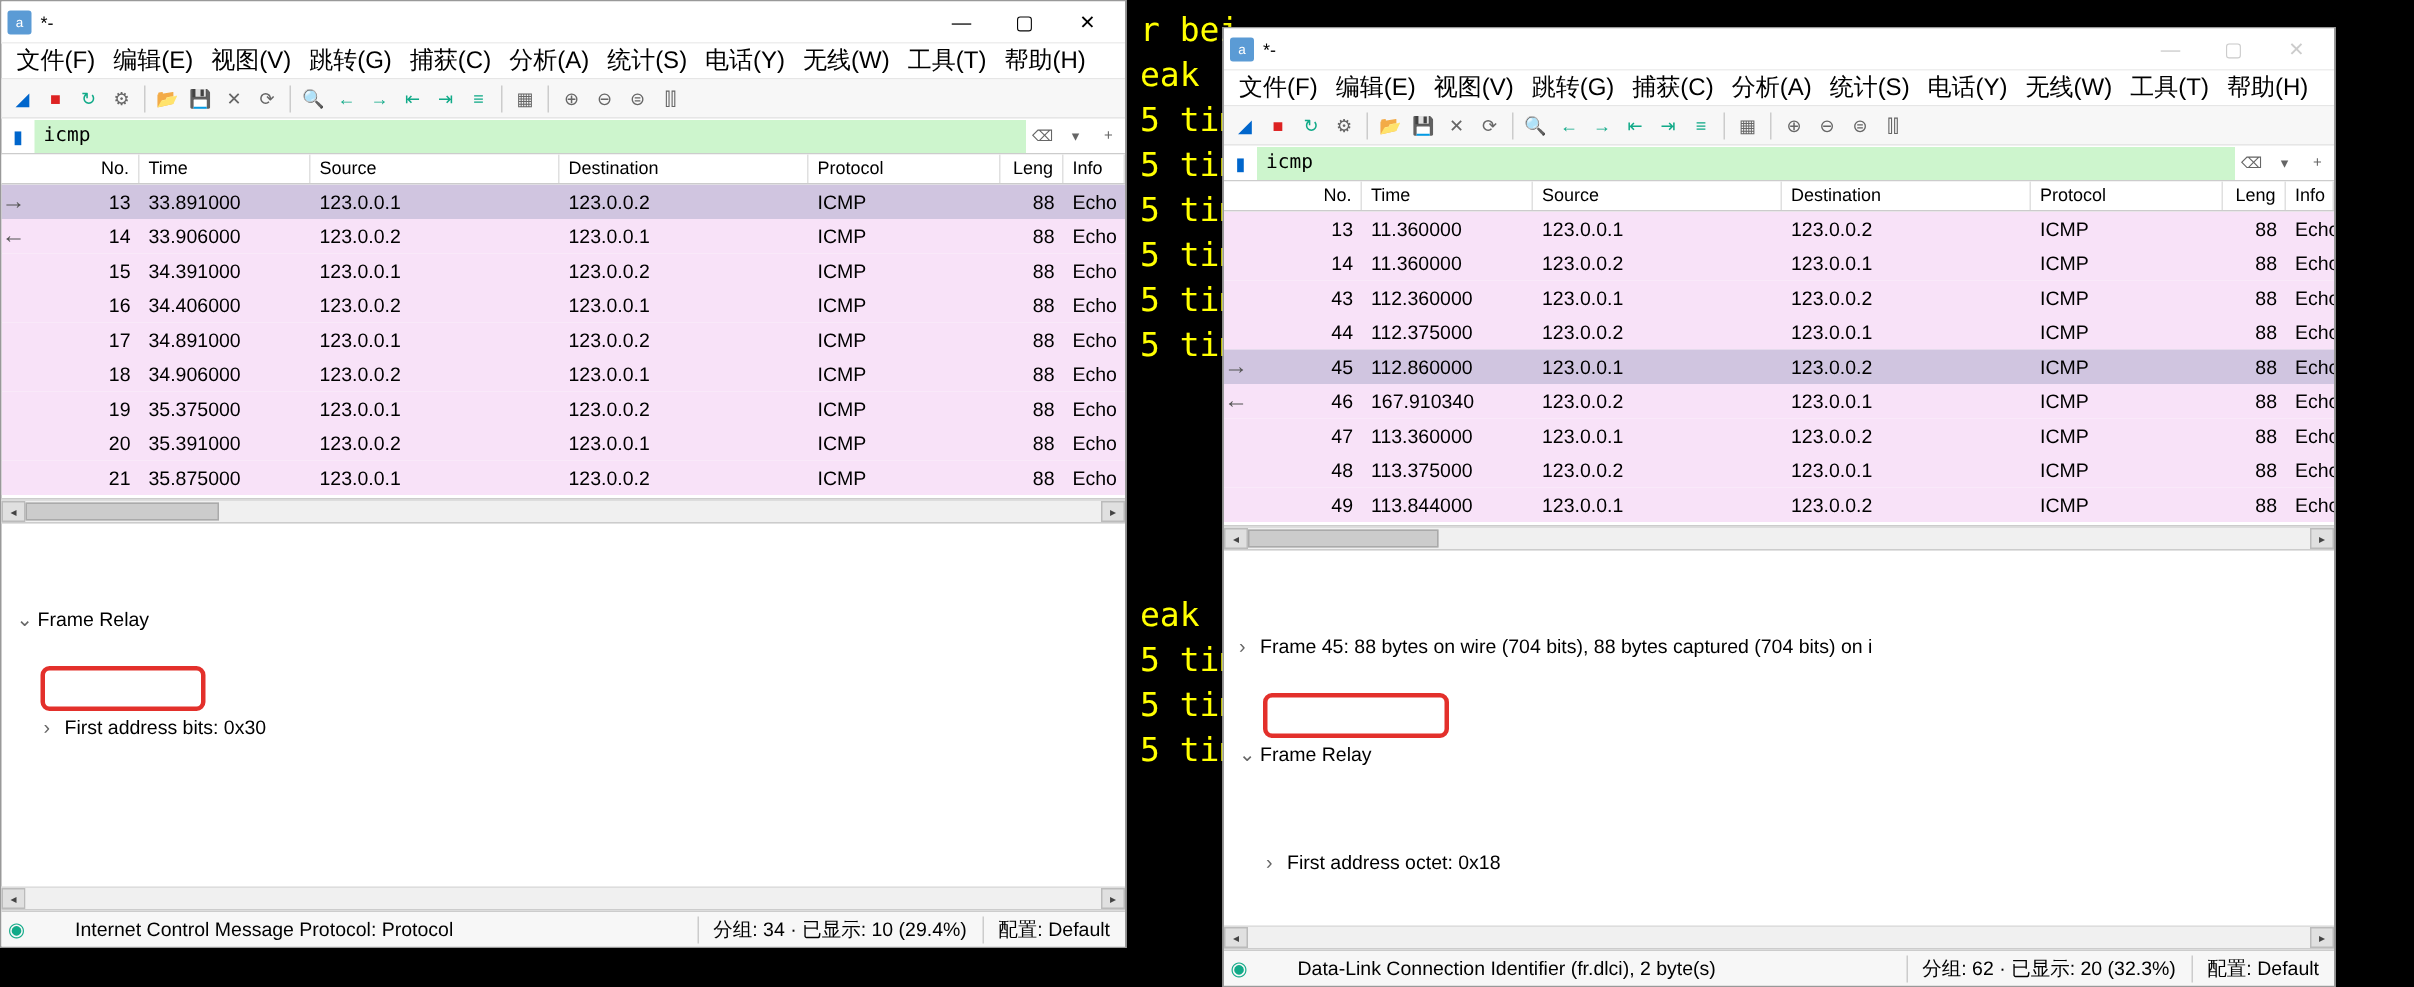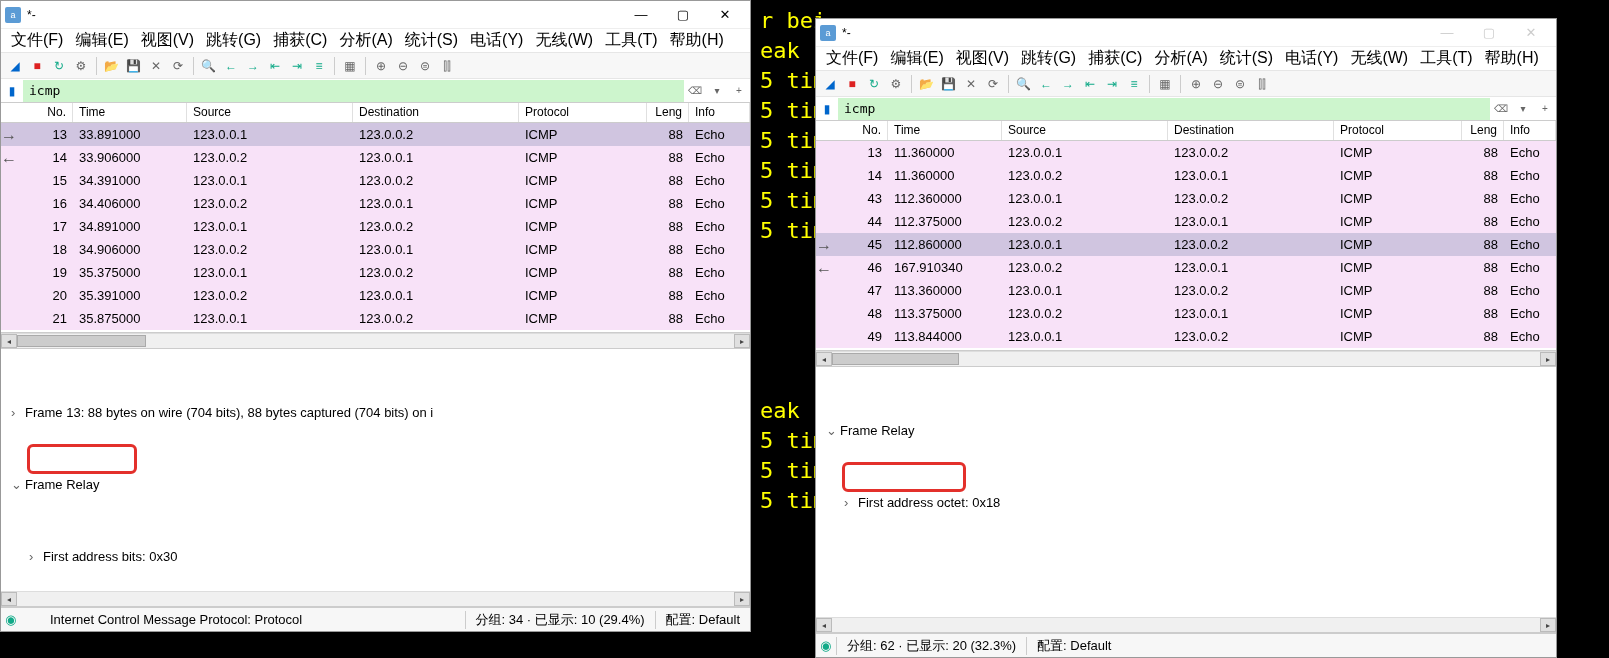--- a/index.html
+++ b/index.html
@@ -24,21 +24,21 @@
 .filterbar{height:24px;display:flex;align-items:center;border-bottom:1px solid #ccc;}
 .filterbar .fic{width:22px;height:22px;display:flex;align-items:center;justify-content:center;font-size:12px;color:#06c;}
 .filterbar input{flex:1;height:22px;border:none;background:#cdf5cd;padding:0 6px;font-family:Consolas,monospace;font-size:13px;outline:none;}
 .filterbar .fbtn{width:22px;height:22px;display:flex;align-items:center;justify-content:center;font-size:10px;color:#666;cursor:default;}
 .pkt-head{height:20px;display:flex;border-bottom:1px solid #ccc;background:#fff;}
 .pkt-head div{padding:2px 6px;font-size:12px;border-right:1px solid #e0e0e0;white-space:nowrap;overflow:hidden;}
 .pkt-list{height:210px;overflow:hidden;font-family:Consolas,monospace;font-size:14px;line-height:23px;position:relative;border-bottom:1px solid #ccc;}
 .pkt-row{display:flex;height:23px;align-items:flex-start;background:#f8e2f8;}
 .pkt-row.sel{background:#d0c5e0;}
 .pkt-row div{padding:0 6px;white-space:nowrap;overflow:hidden;}
-.c-no{width:72px;text-align:right;} .c-time{width:114px;} .c-src{width:166px;} .c-dst{width:166px;} .c-proto{width:128px;} .c-len{width:42px;text-align:right;} .c-info{flex:1;}
+.c-no{width:92px;text-align:right;} .c-time{width:114px;} .c-src{width:166px;} .c-dst{width:166px;} .c-proto{width:128px;} .c-len{width:42px;text-align:right;} .c-info{flex:1;}
 .right .c-time{width:114px;} .right .c-src{width:166px;}
 .arrow-col{position:absolute;left:0;top:0;width:22px;}
 .arrow{font-size:16px;color:#555;line-height:23px;height:23px;}
 .hsbar{height:16px;background:#f0f0f0;border-top:1px solid #ddd;border-bottom:1px solid #ccc;display:flex;align-items:center;}
 .hsbar .sarrow{width:16px;height:14px;background:#e0e0e0;border:1px solid #bbb;font-size:8px;display:flex;align-items:center;justify-content:center;color:#444;}
 .hsbar .strack{flex:1;height:14px;background:#f0f0f0;position:relative;}
 .hsbar .sthumb{position:absolute;left:0;height:12px;top:1px;background:#ccc;border:1px solid #aaa;}
 .detail{flex:1;overflow:hidden;font-family:Consolas,monospace;font-size:14px;line-height:24px;padding:4px 0;white-space:pre;position:relative;}
 .detail .line{padding-left:10px;}
 .detail .exp{display:inline-block;width:14px;color:#666;}
@@ -226,21 +226,20 @@
       </div>
     </div>
   <div class="hsbar">
     <div class="sarrow">◂</div>
     <div class="strack">
         <div class="sthumb" style="width:18%"></div>
       </div>
     <div class="sarrow">▸</div>
   </div>
   <div class="detail">
-    <div class="line"><span class="exp">›</span><span>Frame 13: 88 bytes on wire (704 bits), 88 bytes captured (704 bits) on i</span></div>
     <div class="line"><span class="exp">⌄</span><span>Frame Relay</span></div>
     <div class="line" style="padding-left:28px"><span class="exp">›</span><span>First address bits: 0x30</span></div>
     
     
     
     
     
     
     <div class="highlight" style="left:26px;top:95px;width:110px;height:30px;"></div>
   </div>
@@ -414,33 +413,35 @@
       </div>
     </div>
   <div class="hsbar">
     <div class="sarrow">◂</div>
     <div class="strack">
         <div class="sthumb" style="width:18%"></div>
       </div>
     <div class="sarrow">▸</div>
   </div>
   <div class="detail">
+    <div class="line"><span class="exp">›</span><span>Frame 45: 88 bytes on wire (704 bits), 88 bytes captured (704 bits) on i</span></div>
     <div class="line"><span class="exp">⌄</span><span>Frame Relay</span></div>
     <div class="line" style="padding-left:28px"><span class="exp">›</span><span>First address octet: 0x18</span></div>
     
     
     
     
     
     
     <div class="highlight" style="left:26px;top:95px;width:124px;height:30px;"></div>
   </div>
   <div class="hsbar">
     <div class="sarrow">◂</div>
     <div class="strack"></div>
     <div class="sarrow">▸</div>
   </div>
   <div class="statusbar">
     <div class="sic">◉</div>
+    <div class="stxt">Data-Link Connection Identifier (fr.dlci), 2 byte(s)</div>
     <div class="ssec">分组: 62 · 已显示: 20 (32.3%)</div>
     <div class="ssec">配置: Default</div>
   </div>
 </div>
 
 </body></html>

